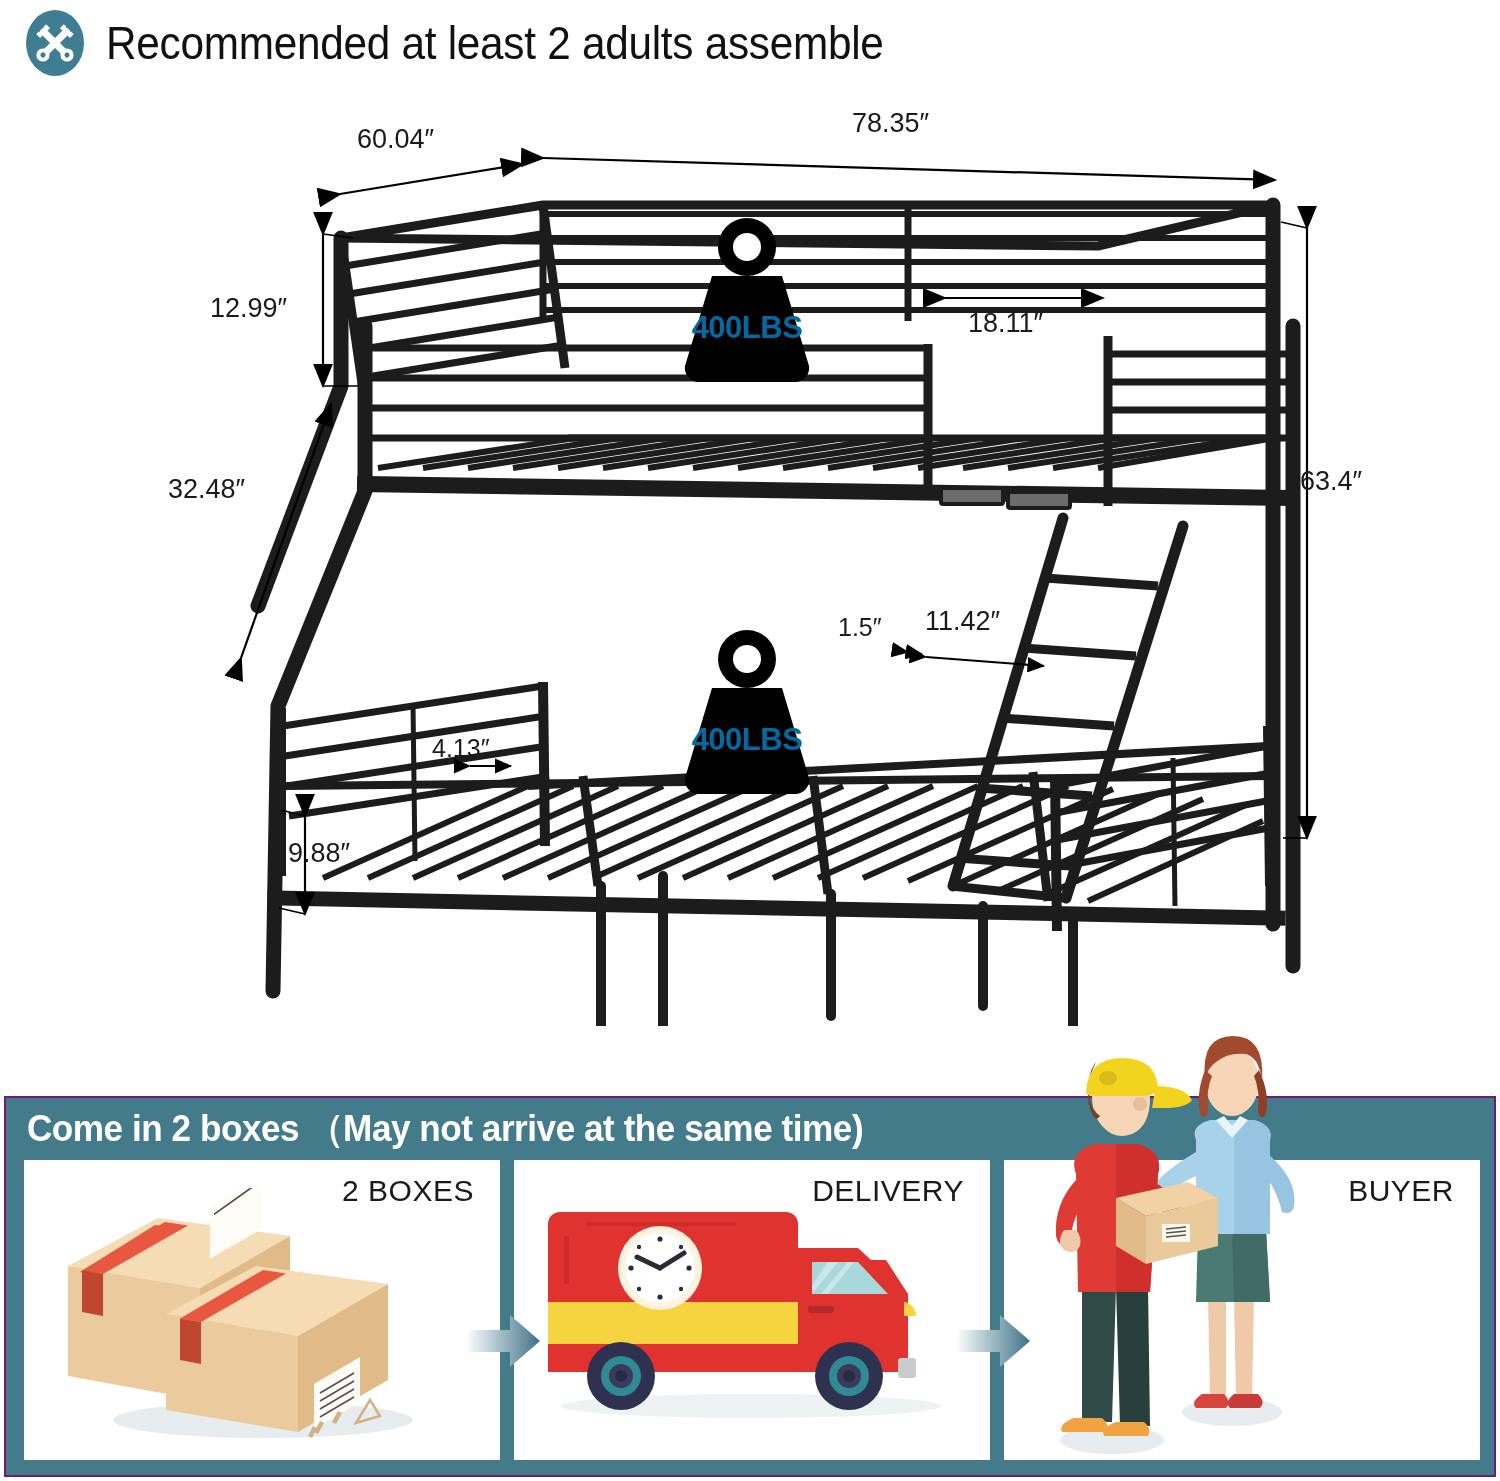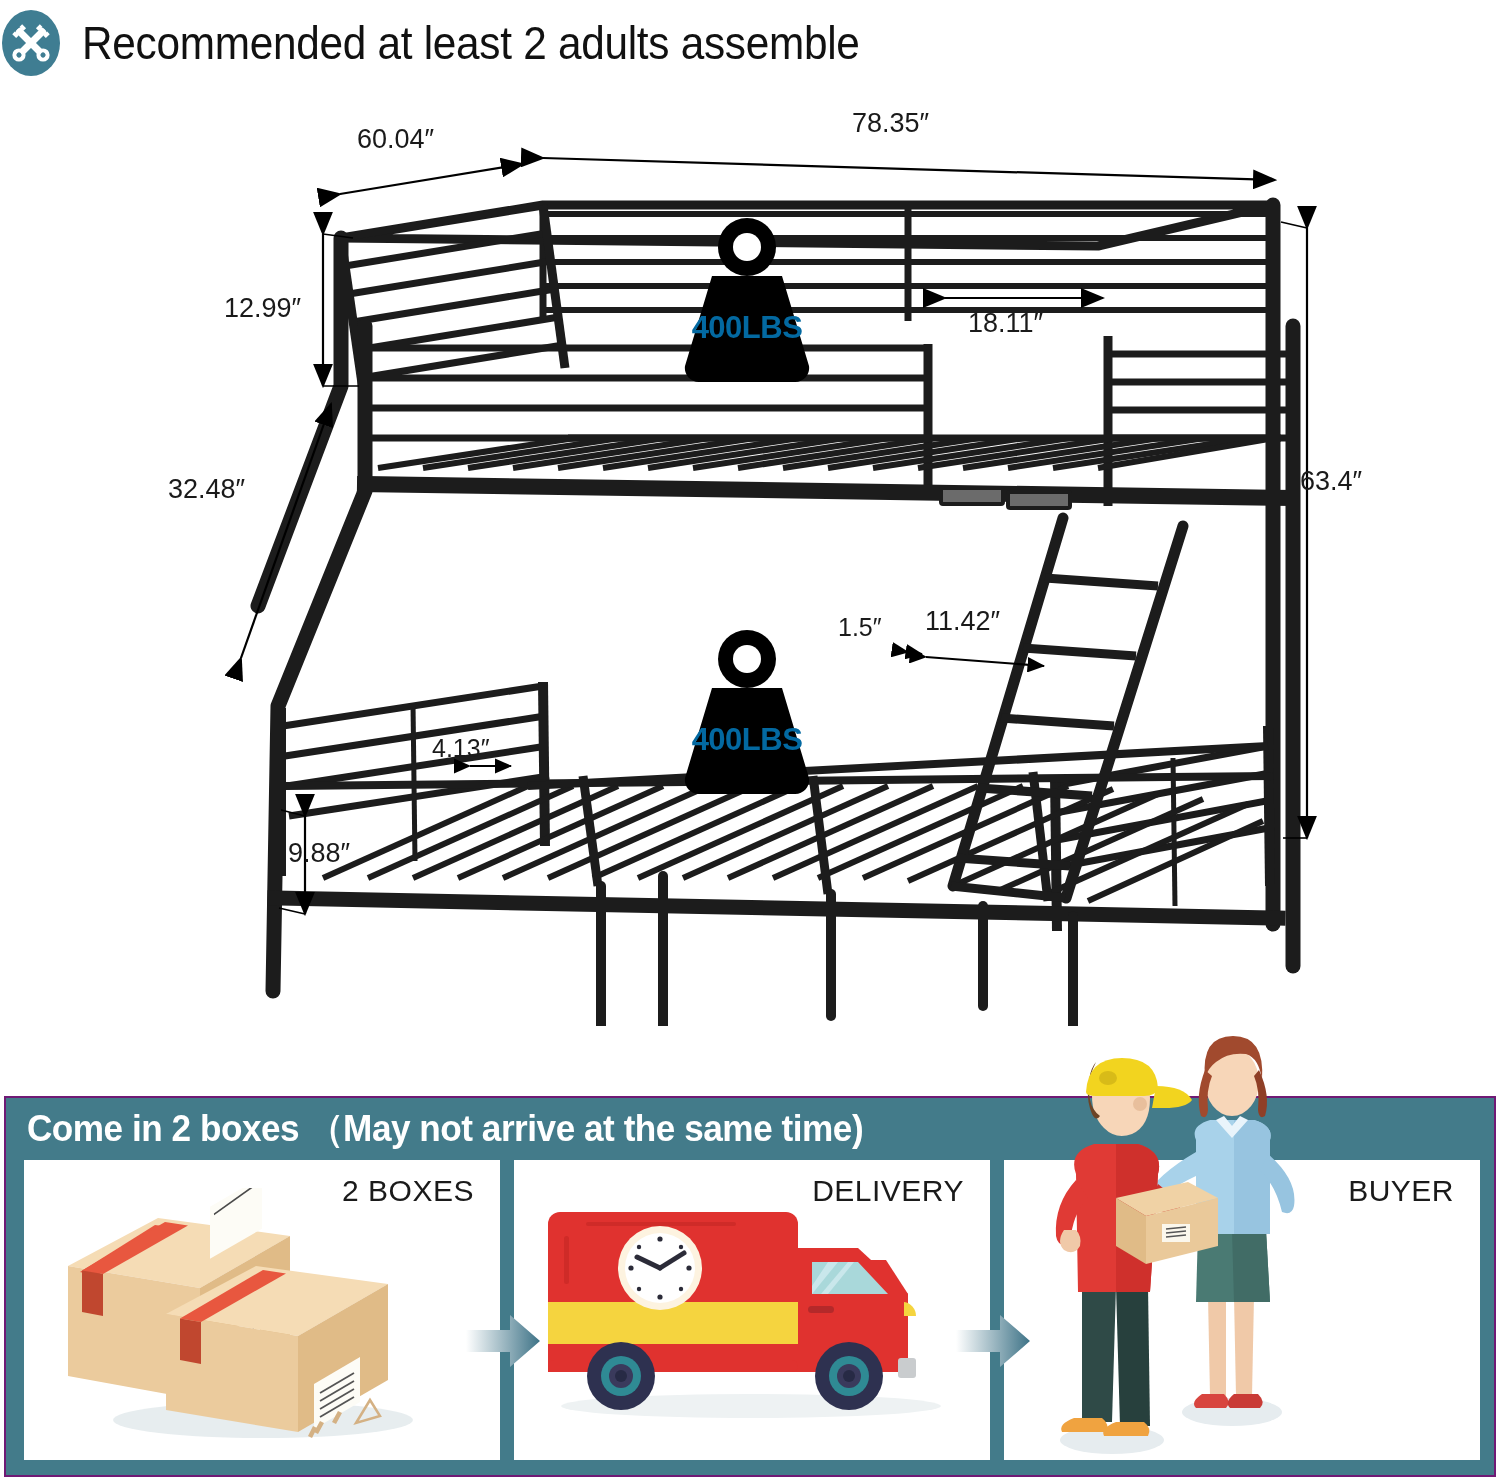--- a/index.html
+++ b/index.html
@@ -9,20 +9,21 @@
     font-family: "Liberation Sans", sans-serif;
     overflow: hidden;
   }
   .page { position: relative; width: 1500px; height: 1481px; background:#fff; }
 
   
   .header {
     position: absolute; left: 0; top: 0;
     width: 1500px; height: 86px;
     display: flex; align-items: center; gap: 20px;
+    padding-left: 24px;
   }
   .tool-badge {
     width: 62px; height: 70px; flex: 0 0 auto; position: relative;
   }
   .header-title {
     font-size: 46px; font-weight: 400; color: #111;
     letter-spacing: -0.3px; white-space: nowrap;
     font-family: "Liberation Sans", sans-serif;
     transform: scaleX(0.92); transform-origin: left center;
   }
@@ -337,21 +338,21 @@
         <line x1="300" y1="300" x2="336" y2="300"></line>
         <line x1="1284" y1="142" x2="1258" y2="136"></line>
         <line x1="1284" y1="752" x2="1260" y2="752"></line>
         <line x1="282" y1="730" x2="258" y2="724"></line>
         <line x1="282" y1="828" x2="256" y2="822"></line>
       </g>
     </svg>
 
     <div class="dim" style="left:357px; top:38px;">60.04″</div>
     <div class="dim" style="left:852px; top:22px;">78.35″</div>
-    <div class="dim" style="left:210px; top:207px;margin-left:14px;">12.99″</div>
+    <div class="dim" style="left:210px; top:207px;">12.99″</div>
     <div class="dim" style="left:968px; top:222px;">18.11″</div>
     <div class="dim" style="left:168px; top:388px;">32.48″</div>
     <div class="dim" style="left:1300px; top:380px;">63.4″</div>
     <div class="dim dim-small" style="left:838px; top:527px;">1.5″</div>
     <div class="dim" style="left:925px; top:520px;">11.42″</div>
     <div class="dim dim-small" style="left:432px; top:648px;">4.13″</div>
     <div class="dim" style="left:288px; top:752px;">9.88″</div>
 
     <div class="weight-tag" style="left:672px; top:128px;">
       <svg width="150" height="170" viewBox="0 0 150 170">

